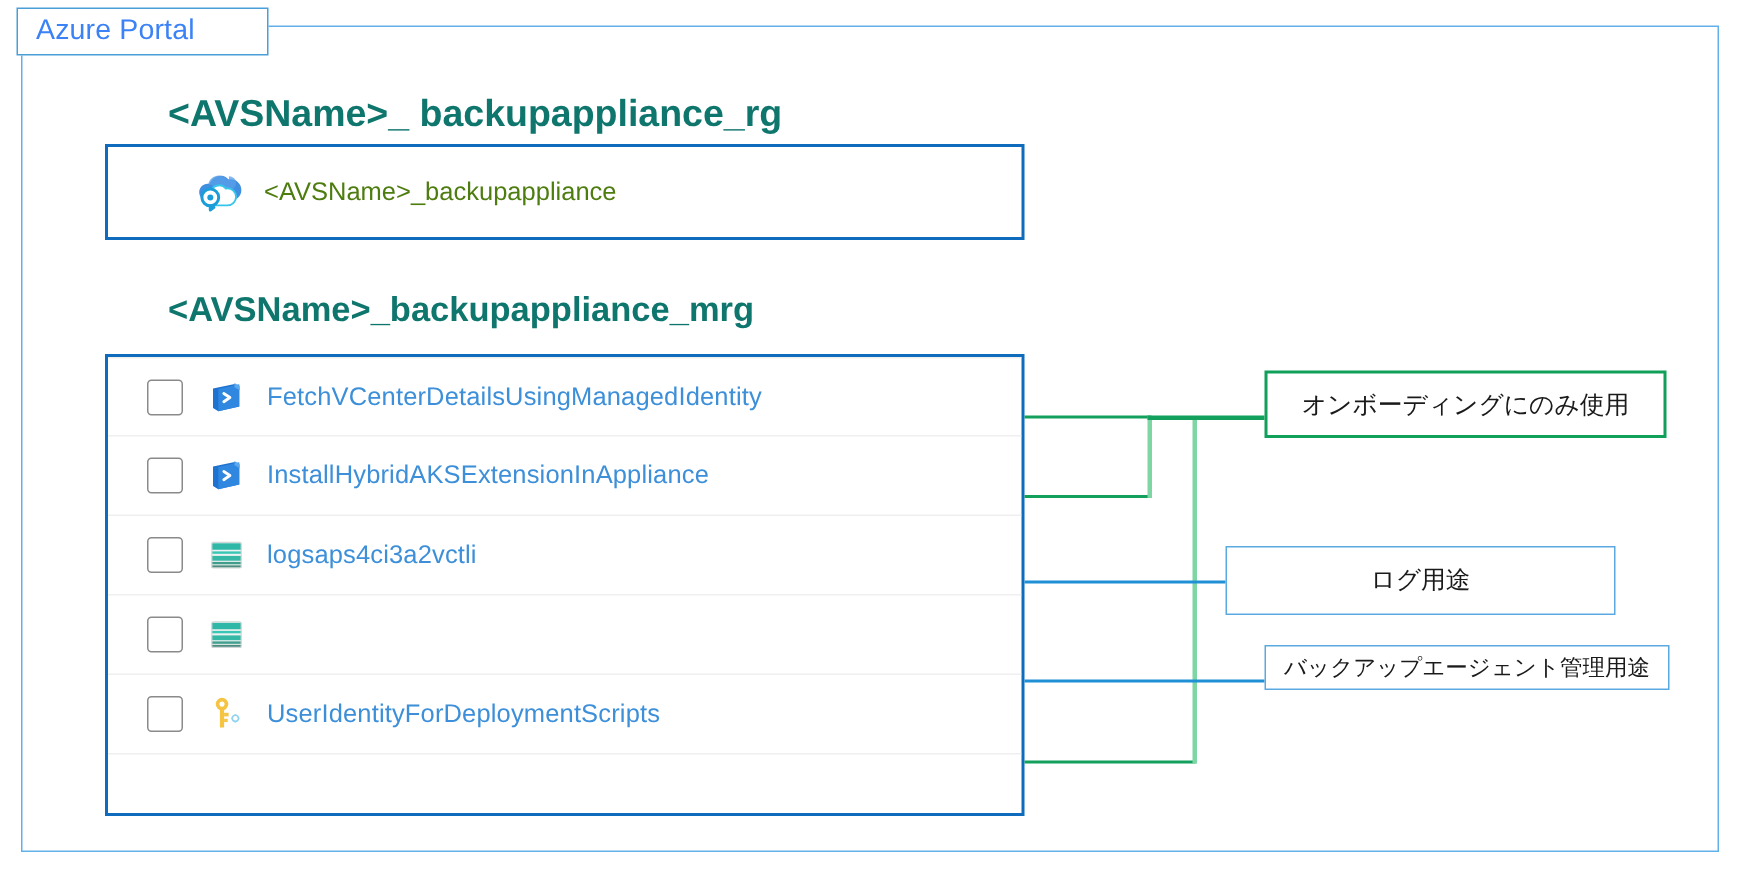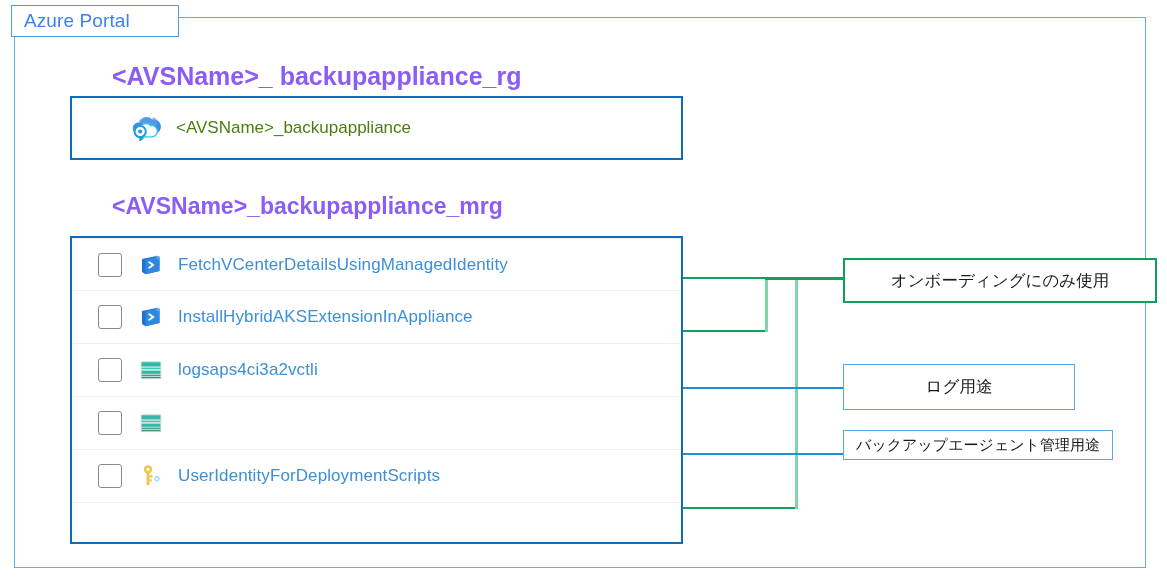--- a/index.html
+++ b/index.html
@@ -48,21 +48,21 @@
     color: #3b82f6;
     padding-left: 12px;
     letter-spacing: 0.1px;
     white-space: nowrap;
   }
 
   
   .rg-title {
     position: absolute;
     font-weight: bold;
-    color: #8b5cf6;
+    color: #0f766e;
     white-space: nowrap;
   }
   .rg-title-1 {
     left: 112px;
     top: 62px;
     font-size: 25px;
   }
   .rg-title-2 {
     left: 112px;
     top: 193px;
@@ -156,29 +156,29 @@
     justify-content: center;
     z-index: 4;
   }
   .callout-label {
     font-size: 16.5px;
     color: #1a1a1a;
     white-space: nowrap;
   }
   .callout-onboarding {
     left: 843px;
-    top: 258px;
-    width: 314px;
+    top: 247px;
+    width: 268px;
     height: 45px;
     border: 2px solid #11a05a;
   }
   .callout-logs {
-    left: 843px;
+    left: 817px;
     top: 364px;
-    width: 232px;
+    width: 260px;
     height: 46px;
     border: 1.6px solid #5aa9e0;
   }
   .callout-agent {
     left: 843px;
     top: 430px;
     width: 270px;
     height: 30px;
     border: 1.6px solid #5aa9e0;
   }

